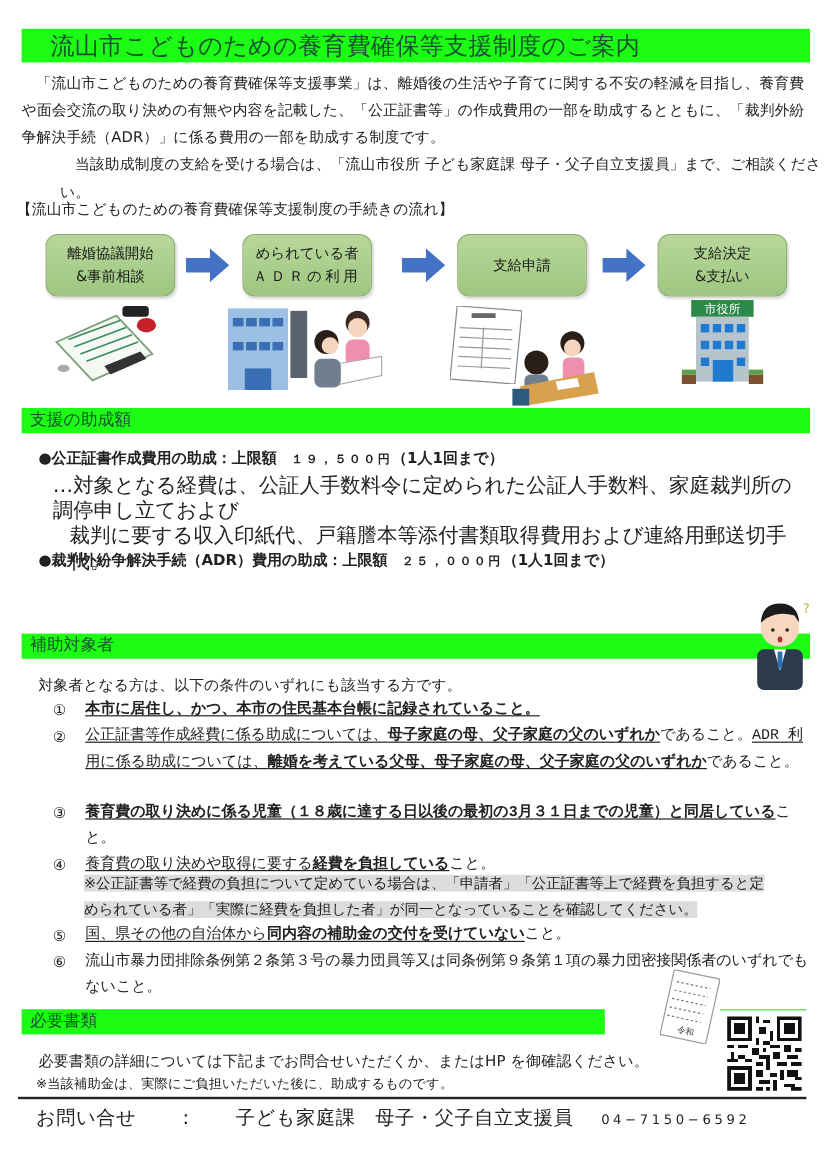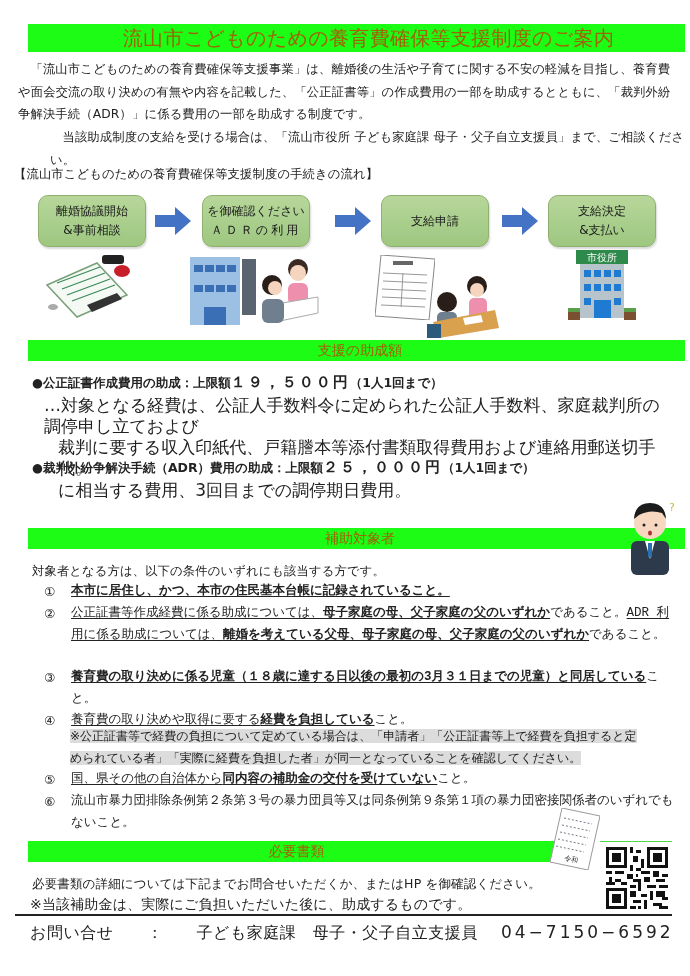--- a/index.html
+++ b/index.html
@@ -1,64 +1,64 @@
 <!DOCTYPE html>
 <html><head>
 <meta charset="utf-8">
 <style>
   * { box-sizing: border-box; margin: 0; padding: 0; }
   html, body { width: 690px; height: 976px; background: #ffffff; overflow: hidden; }
   body { font-family: "DejaVu Sans", "Liberation Sans", sans-serif; color: #222; position: relative; }
 
-  .bar { position: absolute; left: 28px; width: 657px; background: #1dfc14; color: #a16207; text-align: center; }
+  .bar { position: absolute; left: 18px; width: 657px; background: #1dfc14; color: #14532d; }
   .title-bar { top: 24px; height: 28px; font-size: 20px; line-height: 28px; padding-left: 24px; letter-spacing: 0.3px; }
   .sec-bar { height: 21px; font-size: 14px; line-height: 21px; padding-left: 7px; }
 
   .para { position: absolute; left: 18px; width: 655px; font-size: 12.3px; line-height: 22.5px; letter-spacing: 0.15px; }
 
   .flow-box { position: absolute; top: 195px; width: 108px; height: 52px; background: linear-gradient(#b7d79a, #9ec780); border: 1px solid #8fb06e; border-radius: 10px; font-size: 12px; line-height: 19px; text-align: center; display: flex; flex-direction: column; justify-content: center; color: #1a1a1a; box-shadow: 1px 2px 2px rgba(0,0,0,0.15); }
   .arrow { position: absolute; top: 207px; width: 36px; height: 28px; }
 
   .illus { position: absolute; }
 
   .item-title { position: absolute; left: 32px; font-size: 12.5px; font-weight: bold; line-height: 18px; }
-  .item-title .big { font-size: 15px; letter-spacing: 2px; }
+  .item-title .big { font-size: 10px; letter-spacing: 2px; padding-left: 12px; }
   .item-desc { position: absolute; left: 44px; width: 630px; font-size: 17px; line-height: 21px; }
 
   .cond { position: absolute; left: 44px; width: 630px; font-size: 12.5px; line-height: 21.5px; }
   .cond .num { position: absolute; left: 0; width: 20px; }
   .cond .txt { display: block; margin-left: 27px; font-family: Liberation Mono, monospace; }
   u { text-decoration: underline; text-underline-offset: 2px; }
   b { font-weight: bold; }
   .note { position: absolute; left: 70px; width: 604px; font-size: 12px; line-height: 21.5px; }
   .note span { background: #dcdcdc; }
 
   .hr { position: absolute; left: 15px; width: 657px; height: 2px; background: #222; }
   .footer { position: absolute; left: 30px; top: 922px; font-size: 16px; letter-spacing: 0.5px; }
-  .footer .phone { letter-spacing: 3px; font-size: 17px; }
+  .footer .phone { letter-spacing: 3px; font-size: 11px; }
 </style>
 </head>
 <body>
 
 <div class="bar title-bar">流山市こどものための養育費確保等支援制度のご案内</div>
 
 <div class="para" style="top:58px;">　「流山市こどものための養育費確保等支援事業」は、離婚後の生活や子育てに関する不安の軽減を目指し、養育費や面会交流の取り決めの有無や内容を記載した、「公正証書等」の作成費用の一部を助成するとともに、「裁判外紛争解決手続（ADR）」に係る費用の一部を助成する制度です。</div>
 <div class="para" style="top:126px;margin-left:32px;">　当該助成制度の支給を受ける場合は、「流山市役所 子ども家庭課 母子・父子自立支援員」まで、ご相談ください。</div>
 <div class="para" style="top:163px; left:14px;">【流山市こどものための養育費確保等支援制度の手続きの流れ】</div>
 
 <div class="flow-box" style="left:38px;">
   <span>離婚協議開始</span>
   <span>&amp;事前相談</span>
 </div>
 <svg class="arrow" style="left:155px;" viewBox="0 0 36 28">
     <polygon points="0,8 20,8 20,0 36,14 20,28 20,20 0,20" fill="#4472c4"></polygon>
   </svg>
 
 <div class="flow-box" style="left:202px;">
-  <span>を御確認ください</span>
+  <span>められている者</span>
   <span style="letter-spacing:3px;">ＡＤＲの利用</span>
 </div>
 <svg class="arrow" style="left:335px;" viewBox="0 0 36 28">
     <polygon points="0,8 20,8 20,0 36,14 20,28 20,20 0,20" fill="#4472c4"></polygon>
   </svg>
 
 <div class="flow-box" style="left:381px;">
   <span>支給申請</span>
 </div>
 <svg class="arrow" style="left:502px;" viewBox="0 0 36 28">
@@ -153,21 +153,20 @@
 </div>
 <div class="item-desc" style="top:395px;">
   <div>…対象となる経費は、公証人手数料令に定められた公証人手数料、家庭裁判所の調停申し立ておよび</div>
   <div style="padding-left:14px;">裁判に要する収入印紙代、戸籍謄本等添付書類取得費用および連絡用郵送切手代。</div>
 </div>
 
 <div class="item-title" style="top:458px;">
   <span>●</span><span>裁判外紛争解決手続（ADR）費用の助成：上限額</span><span class="big">２５，０００円</span><span>（1人1回まで）</span>
 </div>
 <div class="item-desc" style="top:480px;">
-  <div style="padding-left:14px;">に相当する費用、3回目までの調停期日費用。</div>
 </div>
 
 <div class="bar sec-bar" style="top:528px;">補助対象者</div>
 
 <svg class="illus" style="left:625px; top:497px;" width="50" height="78" viewBox="0 0 50 78">
   <rect x="6" y="44" width="38" height="34" rx="6" fill="#2c3a4c"></rect>
   <polygon points="20,44 30,44 25,62" fill="#fff"></polygon>
   <rect x="23" y="46" width="4" height="14" fill="#2a6fb0"></rect>
   <circle cx="25" cy="26" r="16" fill="#f8d7c0"></circle>
   <path d="M9,22 Q10,6 25,6 Q40,6 41,22 L37,16 Q25,12 14,18 Z" fill="#1c1c1c"></path>
@@ -207,21 +206,21 @@
 <div class="cond" style="top:769px;">
   <span class="num">⑤</span>
   <span class="txt"><u>国、県その他の自治体から</u><u><b>同内容の補助金の交付を受けていない</b></u><span>こと。</span></span>
 </div>
 
 <div class="cond" style="top:791px;">
   <span class="num">⑥</span>
   <span class="txt">流山市暴力団排除条例第２条第３号の暴力団員等又は同条例第９条第１項の暴力団密接関係者のいずれでもないこと。</span>
 </div>
 
-<div class="bar sec-bar" style="top:841px; width:530px;">必要書類</div>
+<div class="bar sec-bar" style="top:841px; width:486px;">必要書類</div>
 <div style="position:absolute; left:600px; top:841px; width:72px; height:1px; background:#4cd94a;"></div>
 
 <svg class="illus" style="left:550px; top:808px;" width="50" height="62" viewBox="0 0 50 62">
   <polygon points="12,0 50,8 38,62 0,54" fill="#fff" stroke="#999"></polygon>
   <line x1="14" y1="10" x2="42" y2="16" stroke="#778" stroke-dasharray="2,2"></line>
   <line x1="12" y1="17" x2="40" y2="23" stroke="#778" stroke-dasharray="2,2"></line>
   <line x1="10" y1="24" x2="38" y2="30" stroke="#778" stroke-dasharray="2,2"></line>
   <line x1="8" y1="31" x2="36" y2="37" stroke="#778" stroke-dasharray="2,2"></line>
   <line x1="6" y1="38" x2="34" y2="44" stroke="#778" stroke-dasharray="2,2"></line>
   <text x="14" y="52" font-size="7" fill="#333" font-family="DejaVu Sans, sans-serif" transform="rotate(12 14 52)">令和</text>
@@ -232,21 +231,21 @@
   <path fill="#111" d="M0,0h7v7h-7zM1,1v5h5v-5zM2,2h3v3h-3z M14,0h7v7h-7zM15,1v5h5v-5zM16,2h3v3h-3z M0,14h7v7h-7zM1,15v5h5v-5zM2,16h3v3h-3z
   M8,0h1v2h-1zM10,1h2v1h-2zM9,3h2v2h-2zM12,4h1v3h-1zM8,6h1v2h-1zM10,7h2v1h-2z
   M0,8h2v1h-2zM3,8h3v1h-3zM7,9h2v2h-2zM10,9h1v1h-1zM12,8h3v1h-3zM16,8h2v2h-2zM19,9h2v1h-2z
   M1,10h1v2h-1zM3,11h2v1h-2zM9,11h3v1h-3zM13,10h2v2h-2zM17,11h3v1h-3z
   M0,12h3v1h-3zM5,12h2v1h-2zM8,13h2v1h-2zM11,12h1v3h-1zM14,13h3v1h-3zM18,13h3v1h-3z
   M8,15h2v2h-2zM12,16h2v1h-2zM15,15h1v3h-1zM17,15h3v2h-3z
   M9,18h3v1h-3zM13,18h1v3h-1zM16,19h3v1h-3zM19,17h2v1h-2zM8,20h2v1h-2zM11,20h1v1h-1zM18,20h3v1h-3z"></path>
 </svg>
 
 <div class="para" style="top:873px; left:32px; font-size:12.5px;">必要書類の詳細については下記までお問合せいただくか、またはHP を御確認ください。</div>
-<div class="para" style="top:893px; left:30px; font-size:14px;">※当該補助金は、実際にご負担いただいた後に、助成するものです。</div>
+<div class="para" style="top:893px; left:30px; font-size:11px;">※当該補助金は、実際にご負担いただいた後に、助成するものです。</div>
 
 <div class="hr" style="top:914px;"></div>
 
 <div class="footer">
   <span>お問い合せ</span>
   <span style="display:inline-block; width:22px;"></span>
   <span>：</span>
   <span style="display:inline-block; width:22px;"></span>
   <span>子ども家庭課　母子・父子自立支援員</span>
   <span style="display:inline-block; width:12px;"></span>

